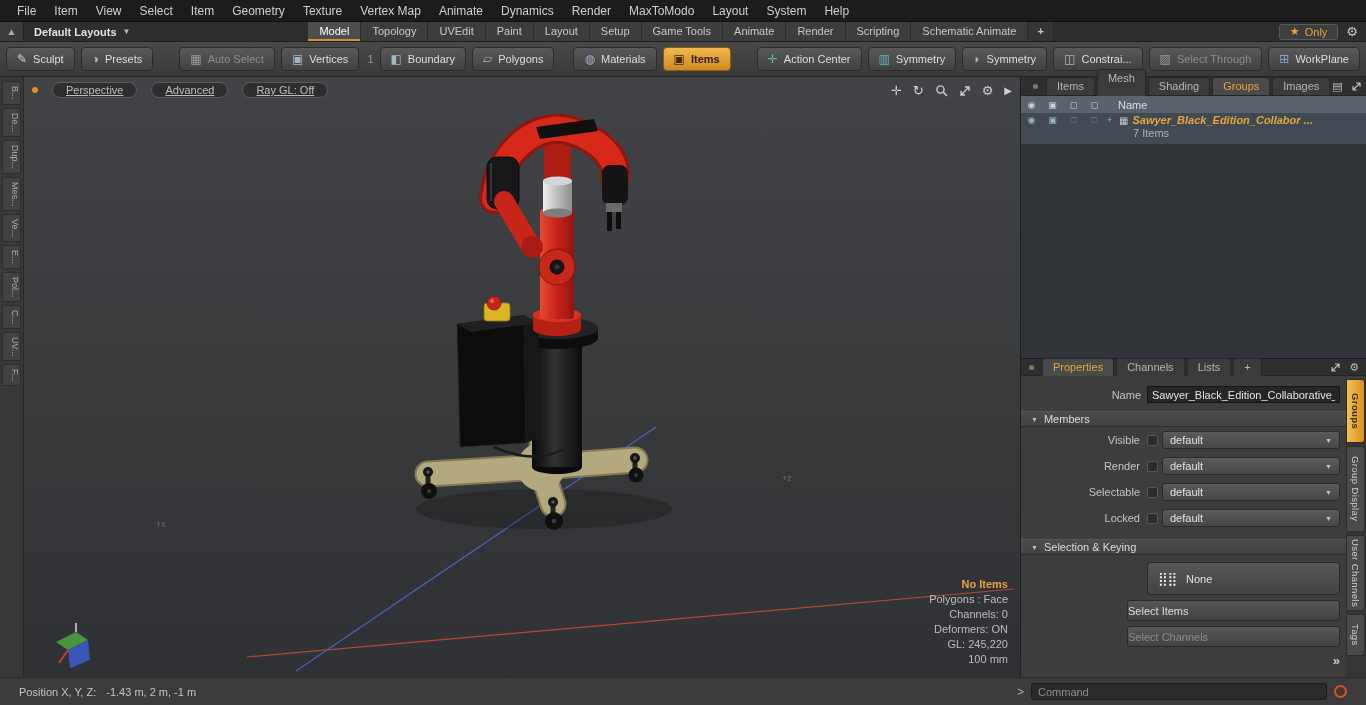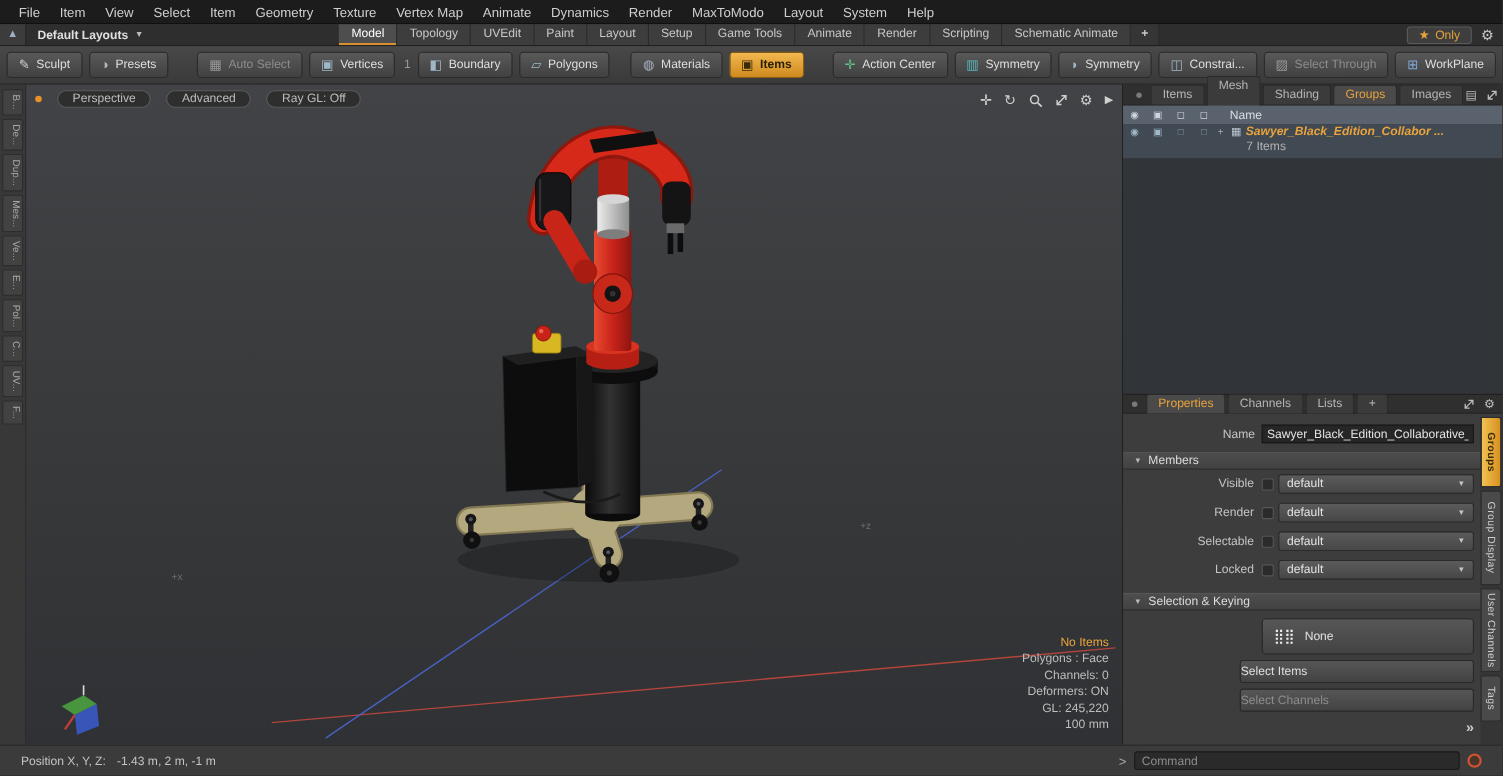--- a/index.html
+++ b/index.html
@@ -35,25 +35,25 @@
 
   
   .left-strip{position:absolute;left:0;top:77px;width:24px;height:600px;background:#383838;border-right:1px solid #282828;display:flex;flex-direction:column;gap:3px;padding:4px 2px;}
   .vtab{writing-mode:vertical-rl;font-size:9px;color:#aaa;background:#424242;border:1px solid #2d2d2d;border-radius:2px;padding:4px 0;text-align:center;width:19px;overflow:hidden;flex:none;}
 
   
   .viewport{position:absolute;left:24px;top:77px;width:996px;height:600px;background:linear-gradient(#424346 0%,#38393b 55%,#303134 100%);overflow:hidden;}
   .scene{position:absolute;left:0;top:0;width:996px;height:600px;}
   .vp-tabs{position:absolute;left:8px;top:5px;display:flex;gap:14px;align-items:center;}
   .vp-dot{width:6px;height:6px;border-radius:50%;background:#e8902a;}
-  .vp-tab{background:#2e2e2e;border:1px solid #5a5a5a;border-radius:9px;padding:1px 13px;color:#bdbdbd;}
+  .vp-tab{background:#2e2e2e;border:1px solid #5a5a5a;border-radius:9px;padding:1px 13px;color:#bdbdbd;text-decoration:underline;}
   .vp-icons{position:absolute;right:8px;top:6px;display:flex;gap:11px;align-items:center;color:#cfcfcf;font-size:13px;}
   .vp-icons svg{display:block;}
   .vp-stats{position:absolute;right:12px;bottom:10px;text-align:right;line-height:15px;color:#bdbdbd;}
-  .vp-stats .orange{color:#e8a33d;}
+  .vp-stats .orange{color:#e8a33d;font-weight:bold;}
 
   
   .right-top{position:absolute;left:1020px;top:77px;width:346px;height:281px;background:#383838;border-left:1px solid #202020;display:flex;flex-direction:column;}
   .rt-tabs{height:19px;background:#2f2f2f;border-bottom:1px solid #242424;display:flex;align-items:center;gap:2px;padding-left:12px;flex:none;}
   .grip{width:5px;height:5px;border-radius:50%;background:#7a7a7a;margin-right:6px;flex:none;}
   .ptab{padding:0 10px;line-height:17px;background:#3b3b3b;border:1px solid #2a2a2a;border-bottom:none;border-radius:3px 3px 0 0;color:#b5b5b5;}
   .ptab.active{background:#4a4a4a;color:#e8a33d;}
   .ptab-icons{margin-left:auto;display:flex;gap:8px;align-items:center;padding-right:7px;color:#bbb;}
   .ng-row{height:24px;display:flex;align-items:center;padding-left:4px;flex:none;background:#383838;}
   .new-group{padding:2px 13px;background:linear-gradient(#545454,#424242);border:1px solid #2b2b2b;border-radius:3px;color:#cfcfcf;}

